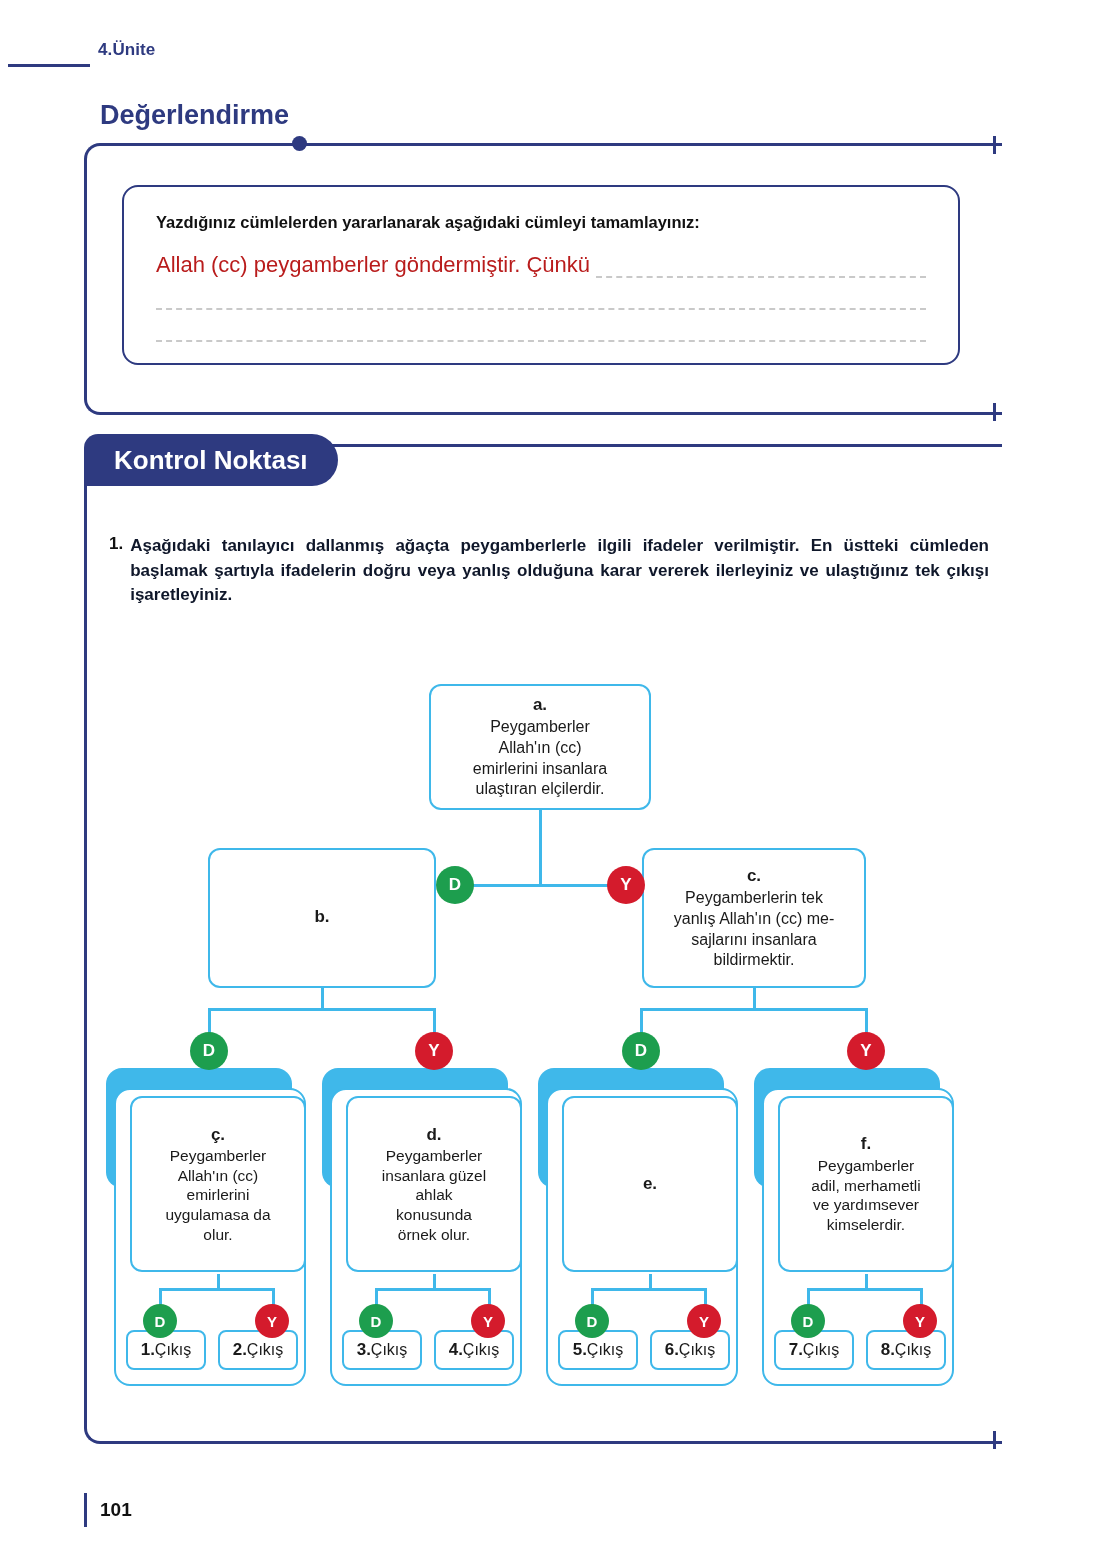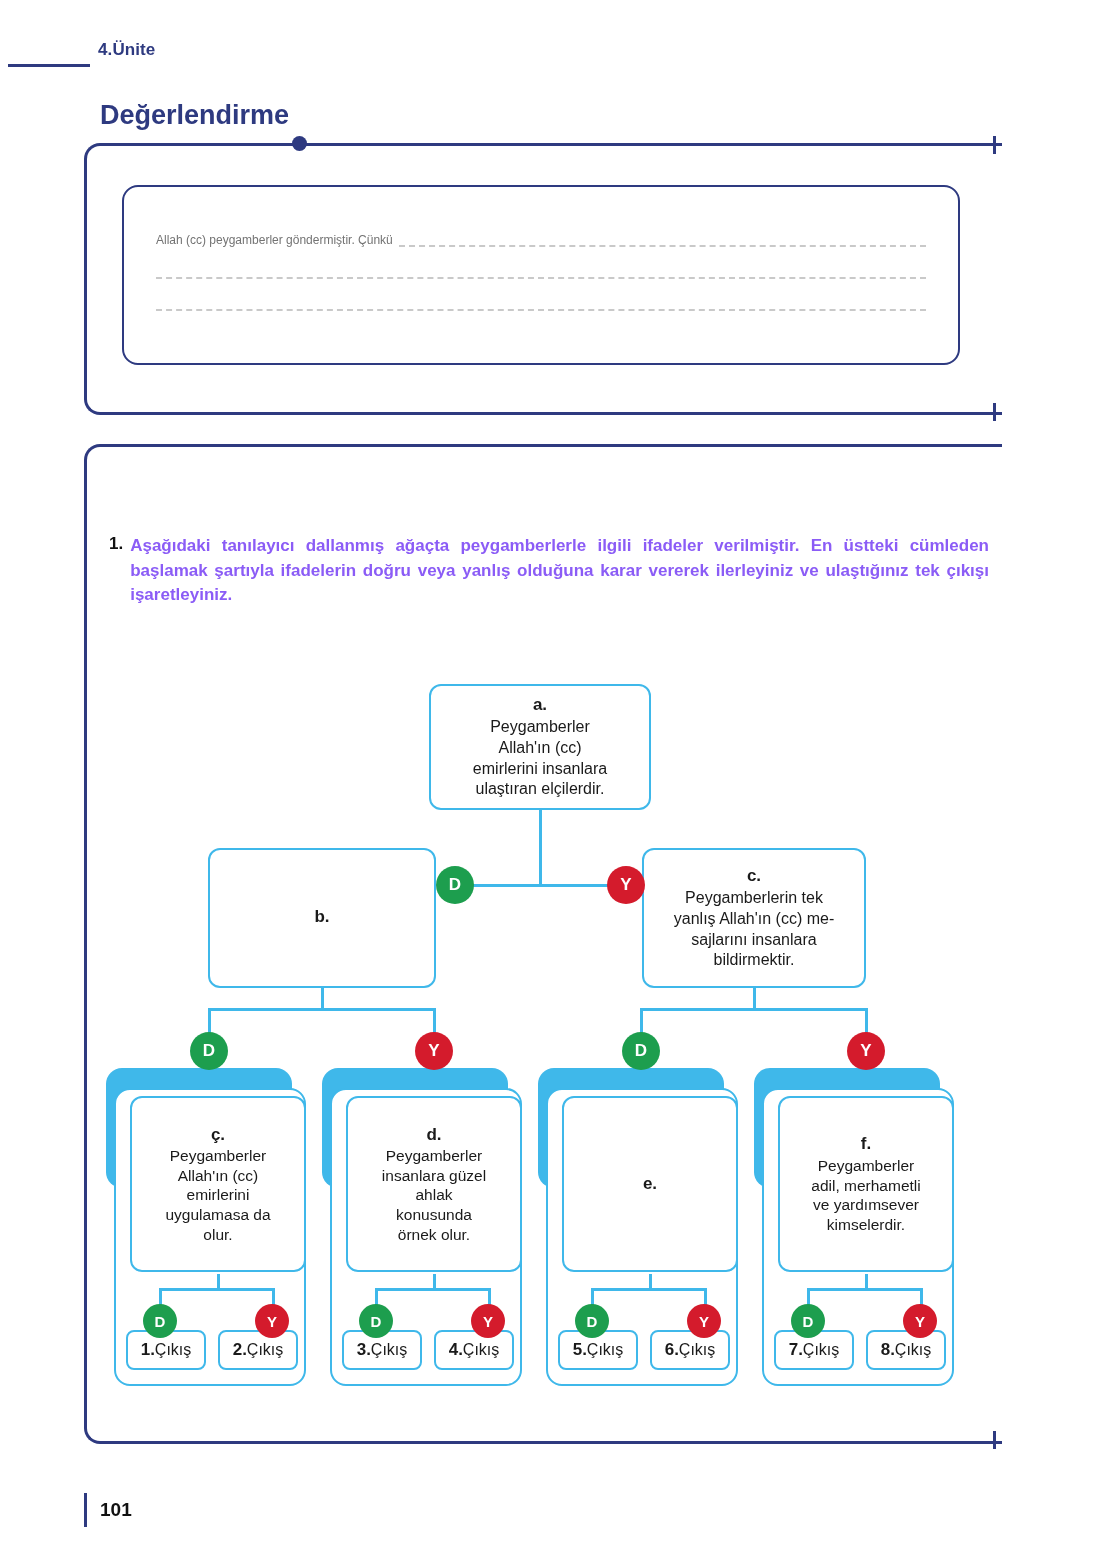--- a/index.html
+++ b/index.html
@@ -98,22 +98,22 @@
     font-weight: 700;
     color: #111;
     white-space: nowrap;
   }
   #eval-answer-row {
     margin-top: 20px;
     display: flex;
     align-items: flex-end;
   }
   #eval-stem {
-    font-size: 12px;
-    color: #737373;
+    font-size: 22px;
+    color: #b91c1c;
     white-space: nowrap;
     flex: 0 0 auto;
   }
   .dash-line {
     flex: 1 1 auto;
     height: 1px;
     margin-left: 6px;
     border-top: 2px dashed #c9c9c9;
   }
   .dash-line-full {
@@ -174,21 +174,21 @@
   #question-number {
     font-size: 17px;
     font-weight: 700;
     color: #111;
     flex: 0 0 auto;
     margin-right: 7px;
   }
   #question-text {
     font-size: 17px;
     font-weight: 700;
-    color: #8b5cf6;
+    color: #0f172a;
     line-height: 1.45;
     text-align: justify;
     flex: 1 1 auto;
   }
 
   
   #diagram {
     position: absolute;
     left: 0; top: 250px;
     width: 918px; height: 730px;
@@ -327,32 +327,34 @@
 </div>
 
 <div id="eval-section">
   <div id="eval-title">Değerlendirme</div>
   <div id="eval-frame"></div>
   <div id="eval-dot"></div>
   <div id="eval-frame-tick-top"></div>
   <div id="eval-frame-tick-bottom"></div>
 
   <div id="eval-card">
+    <div id="eval-prompt">Yazdığınız cümlelerden yararlanarak aşağıdaki cümleyi tamamlayınız:</div>
     <div id="eval-answer-row">
       <span id="eval-stem">Allah (cc) peygamberler göndermiştir. Çünkü</span>
       <span class="dash-line"></span>
     </div>
     <div class="dash-line-full"></div>
     <div class="dash-line-full"></div>
   </div>
 </div>
 
 <div id="kn-section">
   <div id="kn-frame"></div>
   <div id="kn-frame-tick-bottom"></div>
+  <div id="kn-banner">Kontrol Noktası</div>
 
   <div id="question-block">
     <span id="question-number">1.</span>
     <span id="question-text">Aşağıdaki tanılayıcı dallanmış ağaçta peygamberlerle ilgili ifadeler verilmiştir. En üstteki cümleden başlamak şartıyla ifadelerin doğru veya yanlış olduğuna karar vererek ilerleyiniz ve ulaştığınız tek çıkışı işaretleyiniz.</span>
   </div>
 
   <div id="diagram">
 
     <div class="node" id="node-a">
       <div class="node-letter">a.</div>

